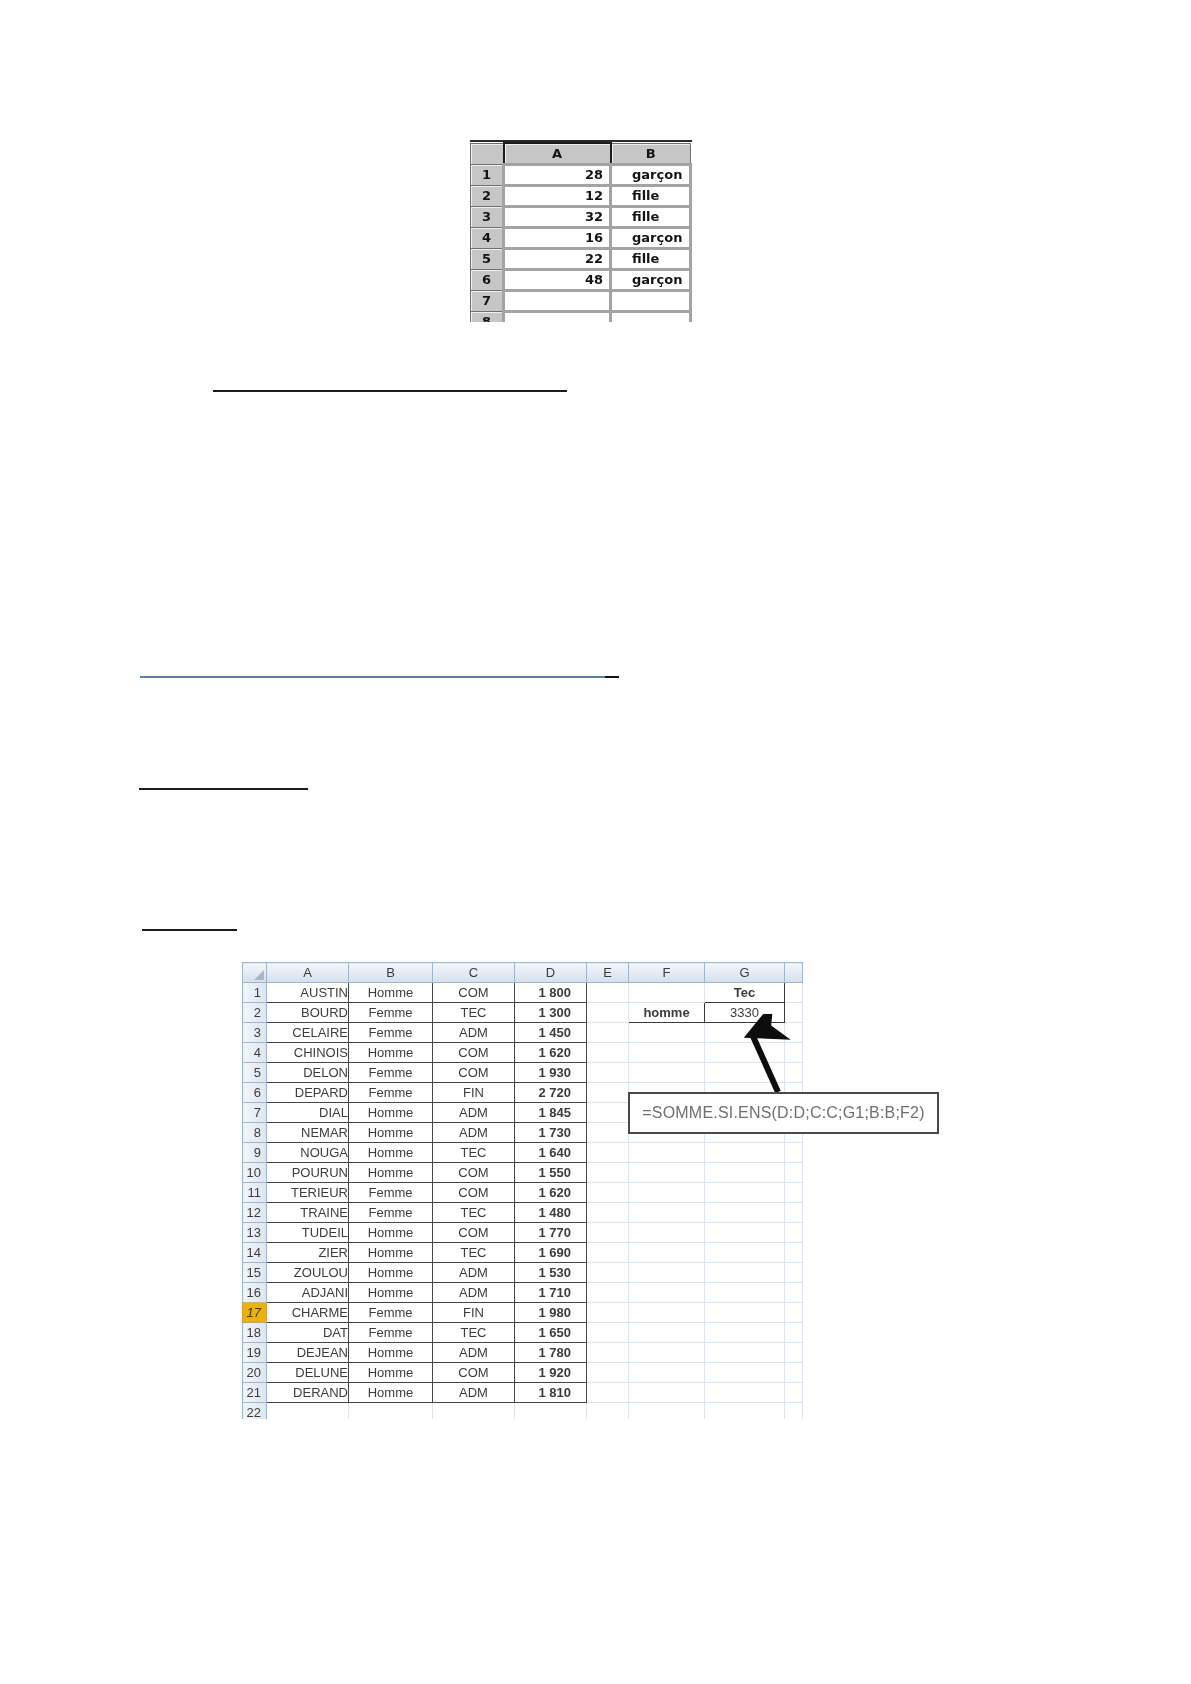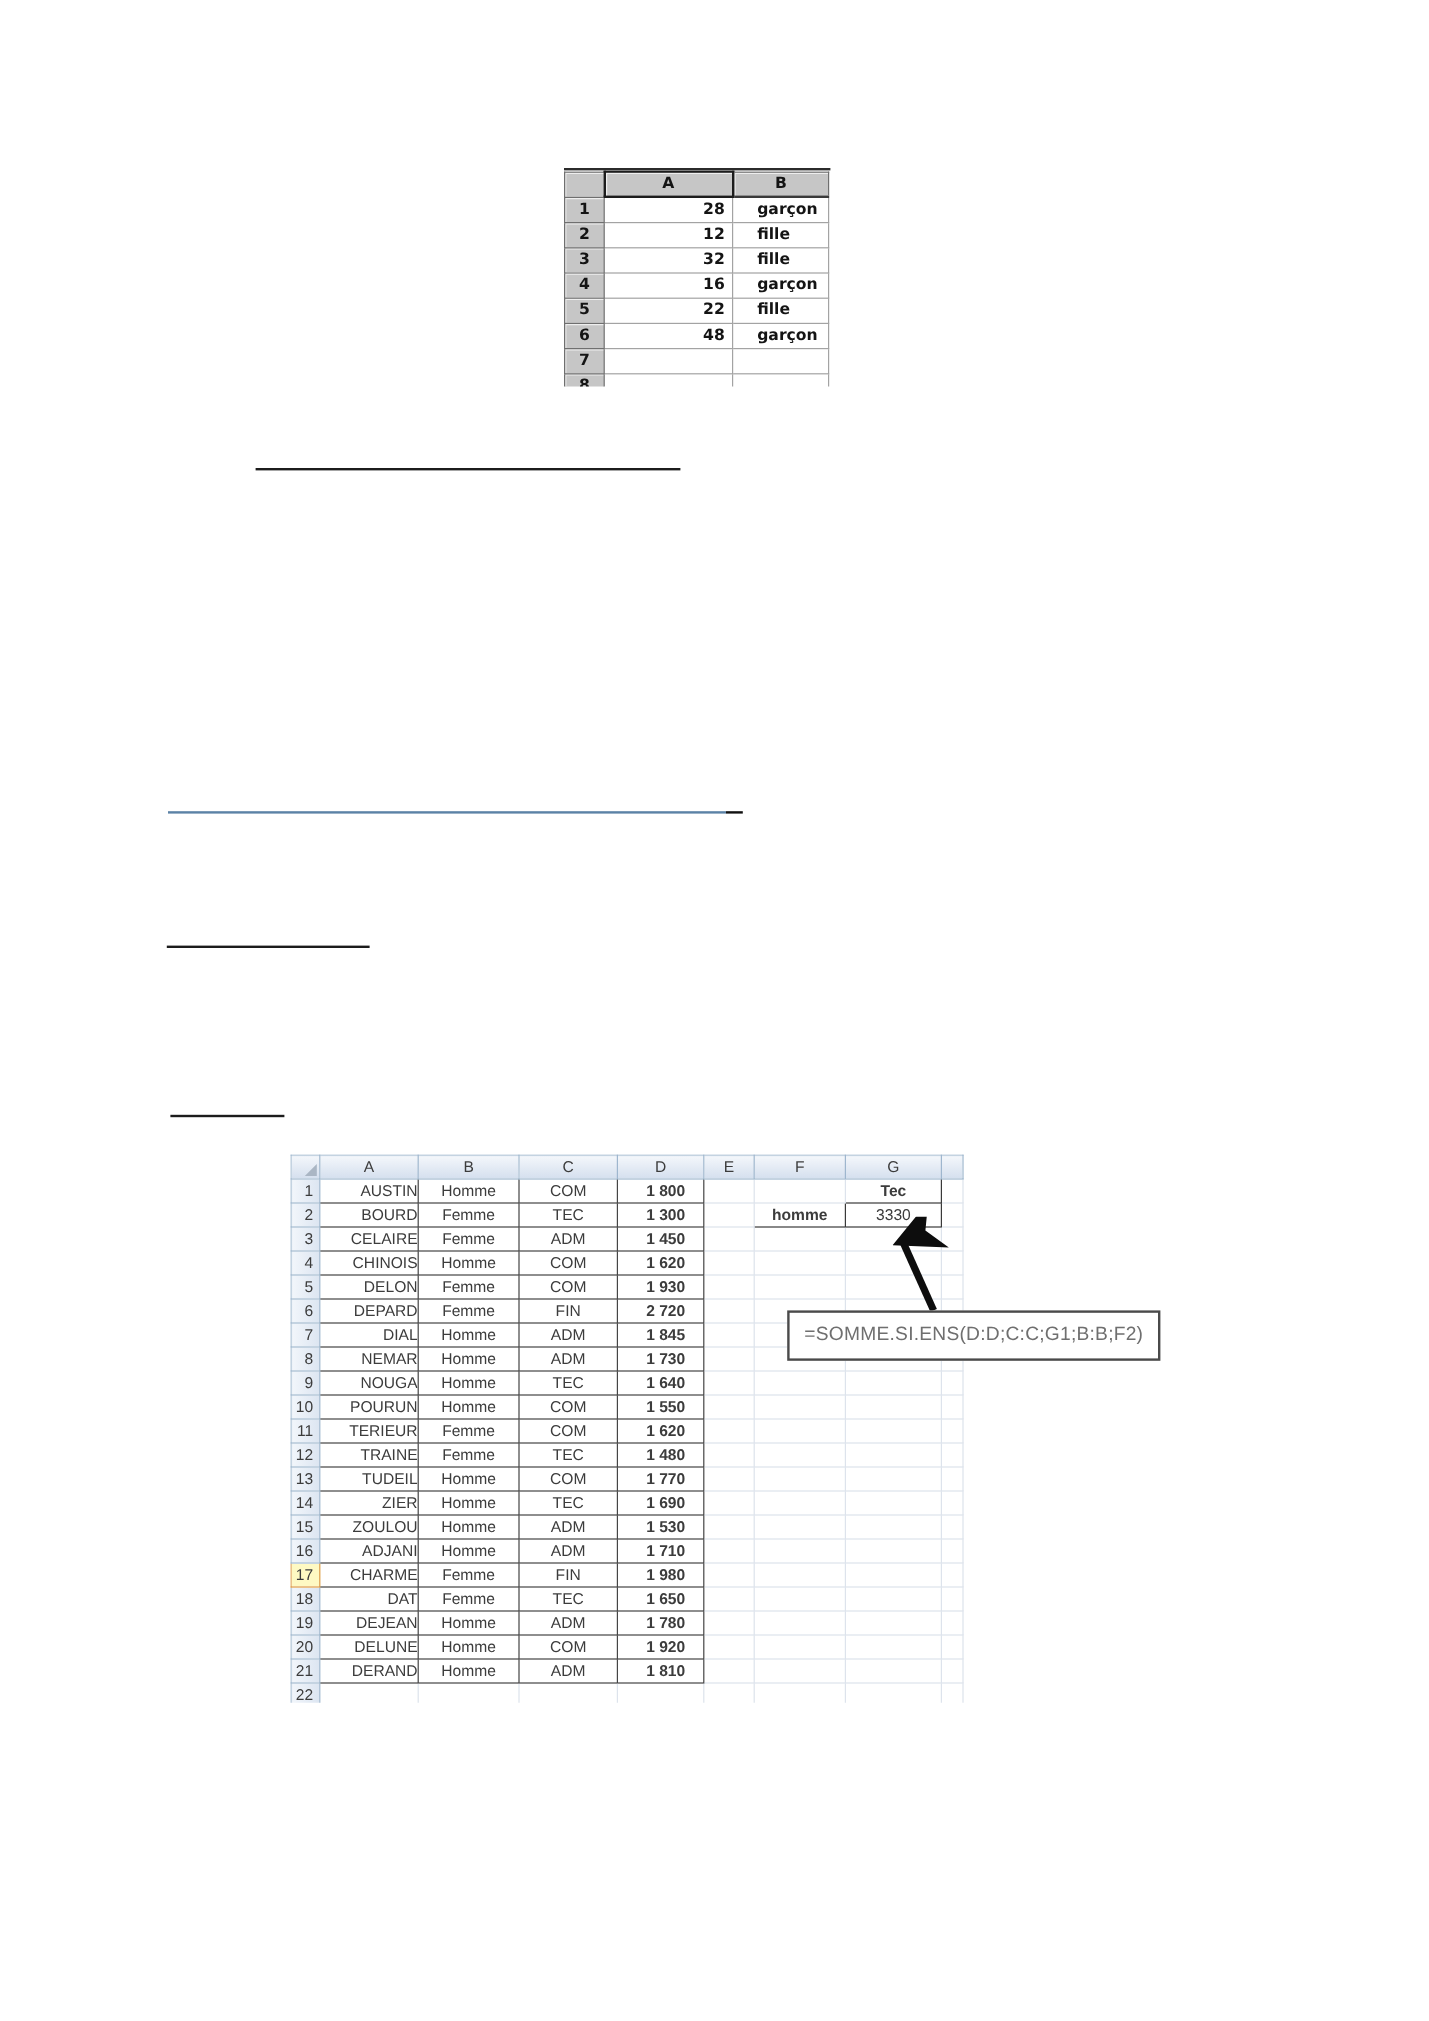--- a/index.html
+++ b/index.html
@@ -19,53 +19,53 @@
   .sheet1-wrap table { border-collapse:collapse; table-layout:fixed; width:220px;
                        font-family:"DejaVu Sans", sans-serif; }
   .sheet1-wrap td { height:21px; font-size:13px; color:#141414; overflow:hidden; white-space:nowrap; }
   .s1-colhead, .s1-rowhead {
     background:#c6c6c6; text-align:center; font-weight:bold;
     border:1px solid #6f6f6f; box-shadow:inset 1px 1px 0 #eeeeee;
     color:#101010;
   }
   .s1-colhead { height:23px; border-bottom:2px solid #3a3a3a; }
   .s1-colhead.sel { border:2px solid #1c1c1c; }
-  .s1-cell { background:#ffffff; border:1px solid #a3a3a3; font-weight:bold; }
+  .s1-cell { background:#ffffff; border:3px solid #a3a3a3; font-weight:bold; }
   .s1-num  { text-align:right; padding-right:6px; }
   .s1-txt  { text-align:left;  padding-left:20px; }
 
   
   .sheet2-wrap { position:absolute; left:242px; top:962px; width:562px; height:457px; overflow:hidden; }
   .sheet2-wrap table { border-collapse:collapse; table-layout:fixed; }
   .sheet2-wrap td { height:20px; font-size:13px; color:#3c3c3c; overflow:hidden; white-space:nowrap; }
   .s2-colhead {
     height:24px; background:linear-gradient(#f4f7fb,#d4dfee);
     border:1px solid #9eb6ce; text-align:center; color:#3f5878; font-size:13px;
   }
   .s2-rowhead {
     background:linear-gradient(90deg,#f2f6fb,#dce5f1);
     border:1px solid #9eb6ce; text-align:right; padding-right:5px;
     color:#3f3f3f; font-size:12px;
   }
-  .s2-rowhead.hl { background:#fef9c3; border-color:#dd9b3f; }
+  .s2-rowhead.hl { background:#eab308; border-color:#dd9b3f;font-style:italic; }
   .corner { position:relative; background:linear-gradient(#f4f7fb,#d4dfee); border:1px solid #9eb6ce; }
   .corner .tri { position:absolute; right:2px; bottom:2px; width:0; height:0;
                  border-left:10px solid transparent; border-bottom:10px solid #aab6c4; }
   .s2-data { border:1px solid #454545; background:#fff; }
   .s2-a { text-align:right; padding-left:4px; }
   .s2-b, .s2-c { text-align:center; }
   .s2-d { text-align:right; padding-right:15px;font-weight:bold; }
   .s2-grid { border:1px solid #dde3ec; background:#fff; }
   .s2-box  { border:1.5px solid #3a3a3a; text-align:center; background:#fff; }
   .bold { font-weight:bold; color:#1e1e1e; }
   .g2val { color:#5a5a5a;text-align:center; }
 
   
   .callout {
-    position:absolute; left:656px; top:1092px; width:311px; height:42px;
+    position:absolute; left:628px; top:1092px; width:311px; height:42px;
     border:2px solid #4a4a4a; background:#ffffff;
     display:flex; align-items:center; justify-content:center;
     font-size:16px; color:#6f6f6f; letter-spacing:0.2px;
     font-family:"Liberation Sans", sans-serif;
   }
   .arrow-svg { position:absolute; left:726px; top:1014px; width:80px; height:84px; }
 </style>
 </head>
 <body>
 

